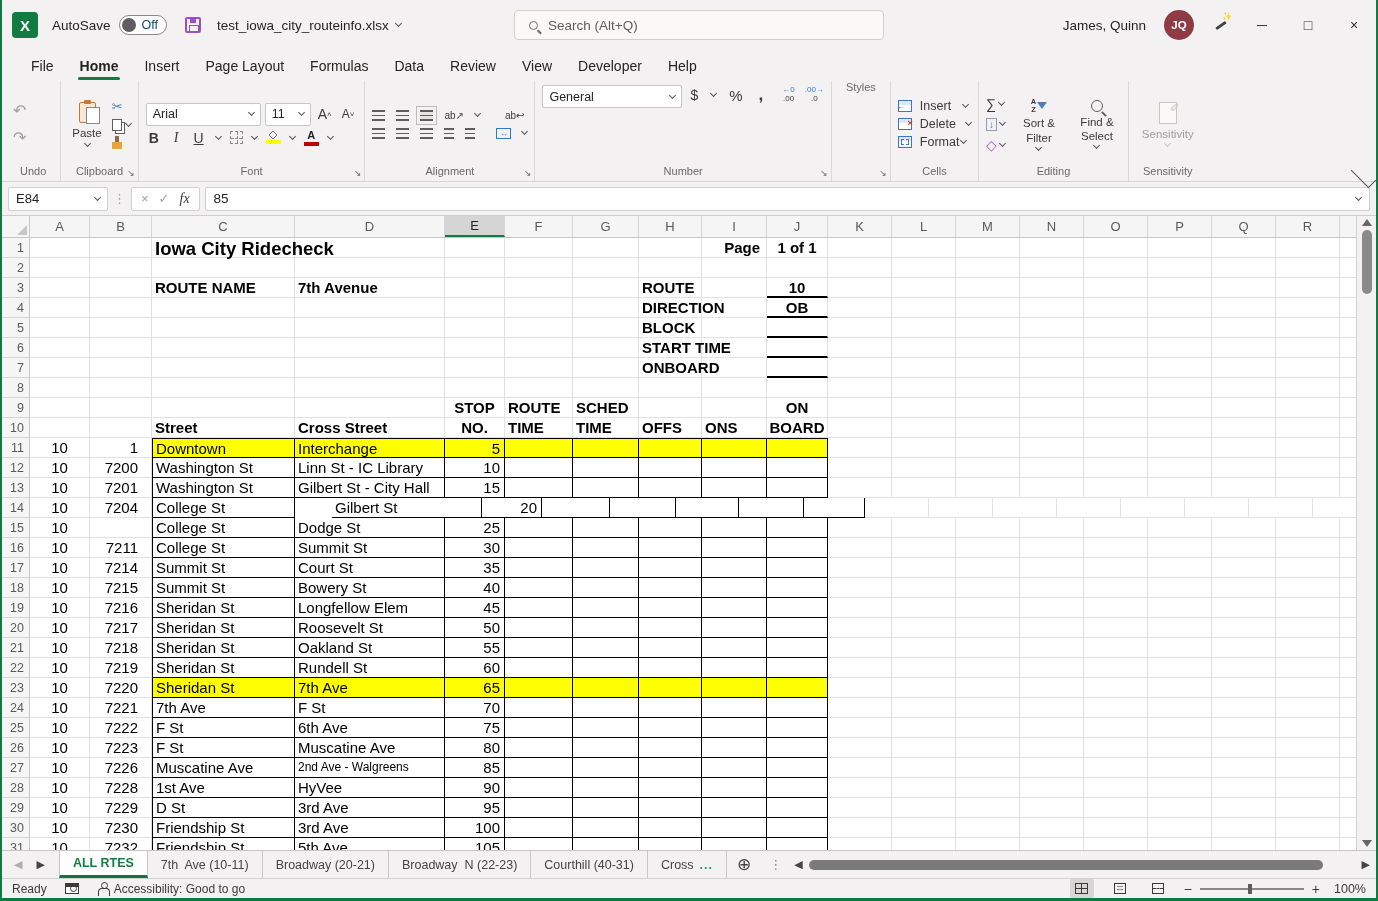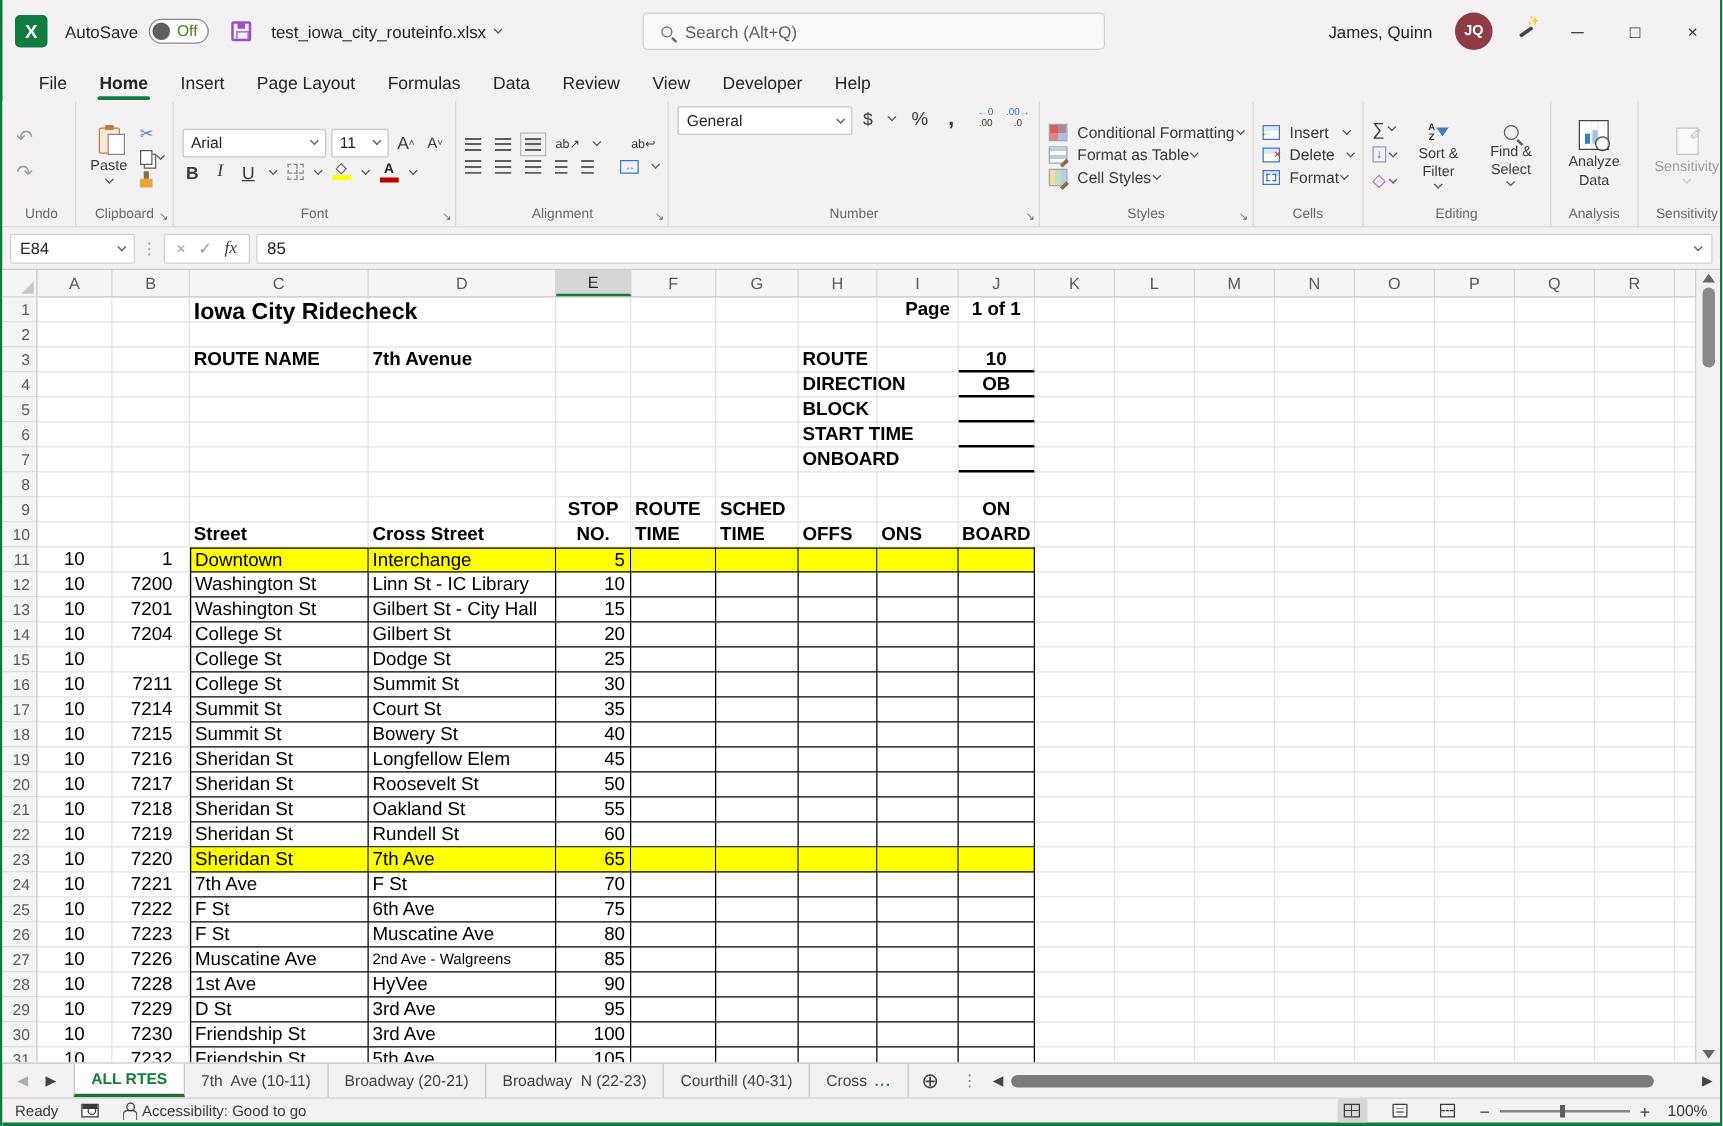--- a/index.html
+++ b/index.html
@@ -6,21 +6,21 @@
   html,body { width:1378px; height:901px; overflow:hidden; }
   body { font-family:"Liberation Sans","DejaVu Sans",sans-serif; color:#252423; background:#f3f1f1; }
   .window { width:1378px; height:901px; display:flex; flex-direction:column; border-left:2px solid #0f7b40; border-right:2px solid #0f7b40; background:#f3f1f1; }
 
   
   .titlebar { height:50px; display:flex; align-items:center; position:relative; padding-left:10px; flex:none; }
   .xl-icon { width:26px; height:26px; background:#107c41; border-radius:4px; color:#fff; font-weight:bold; font-size:15px; display:flex; align-items:center; justify-content:center; margin-right:14px; }
   .autosave { display:flex; align-items:center; font-size:13.5px; color:#252423; }
   .toggle { display:flex; align-items:center; border:1px solid #8a8886; border-radius:11px; padding:2px 8px 2px 2px; margin-left:8px; background:#fff; }
   .knob { width:14px; height:14px; border-radius:50%; background:#605e5c; margin-right:6px; }
-  .toggle .state { font-size:12.5px; color:#4d7c0f; }
+  .toggle .state { font-size:12.5px; color:#0c4a6e; }
   .save-ic { width:16px; height:16px; border:2px solid #9b4dca; border-radius:2px; margin:0 16px 0 18px; position:relative; }
   .save-ic::before { content:""; position:absolute; top:-1px; left:3px; width:6px; height:5px; background:#9b4dca; }
   .save-ic::after { content:""; position:absolute; bottom:0; left:2px; width:8px; height:5px; border:1.5px solid #9b4dca; border-bottom:none; }
   .fname { font-size:13.5px; color:#252423; display:flex; align-items:center; gap:7px; }
   .chev { display:inline-block; width:5px; height:5px; border-right:1.4px solid #555; border-bottom:1.4px solid #555; transform:rotate(45deg); margin-top:-3px; }
   .searchbox { position:absolute; left:512px; top:10px; width:370px; height:30px; background:#faf9f8; border:1px solid #d2d0ce; border-radius:4px; display:flex; align-items:center; padding-left:14px; font-size:13.5px; color:#605e5c; gap:10px; }
   .mag { width:9px; height:9px; border:1.6px solid #6b6a69; border-radius:50%; position:relative; flex:none; }
   .mag::after { content:""; position:absolute; width:5px; height:1.6px; background:#6b6a69; transform:rotate(45deg); left:7px; top:9px; }
   .tb-right { position:absolute; right:8px; top:0; height:50px; display:flex; align-items:center; gap:18px; }
   .username { font-size:13.5px; }
@@ -352,37 +352,20 @@
             <span class="arr">.00→</span>
               <span>.0</span>
           </span>
         </div>
       </div>
       <div class="rg-label">Number</div>
       <span class="dlg">↘</span>
     </div>
 
     <div class="rgroup">
-      <div class="rg-body" style="flex-direction:column;align-items:flex-start;gap:4px;justify-content:center">
-        <div class="stylebtn">
-          <span class="ic16 ic-cf"></span>
-          <span>Conditional Formatting</span>
-            <span class="chev"></span>
-        </div>
-        <div class="stylebtn">
-          <span class="ic16 ic-tbl"></span>
-          <span>Format as Table</span>
-            <span class="chev"></span>
-        </div>
-        <div class="stylebtn">
-          <span class="ic16 ic-cs"></span>
-          <span>Cell Styles</span>
-            <span class="chev"></span>
-        </div>
-      </div>
       <div class="rg-label">Styles</div>
       <span class="dlg">↘</span>
     </div>
 
     <div class="rgroup">
       <div class="rg-body" style="flex-direction:column;align-items:flex-start;gap:4px;justify-content:center">
         <div class="stylebtn">
           <span class="mini-tbl ins"></span>
           <span>Insert</span>
             <span class="chev" style="margin-left:10px"></span>
@@ -430,31 +413,20 @@
         </div>
         <div class="bigbtn" style="width:48px">
           <span class="mag-lg"></span>
           <span>Find &amp; Select</span>
           <span class="chev"></span>
         </div>
       </div>
       <div class="rg-label">Editing</div>
     </div>
 
-    <div class="rgroup">
-      <div class="rg-body" style="justify-content:center">
-        <div class="bigbtn" style="width:52px">
-          <span class="analyze-ic">
-              <span class="bars"></span>
-            </span>
-          <span>Analyze Data</span>
-        </div>
-      </div>
-      <div class="rg-label">Analysis</div>
-    </div>
 
     <div class="rgroup" style="border-right:none">
       <div class="rg-body" style="justify-content:center">
         <div class="bigbtn grayed" style="width:60px">
           <span class="sens-ic"></span>
           <span>Sensitivity</span>
           <span class="chev" style="border-color:#c8c6c4"></span>
         </div>
       </div>
       <div class="rg-label">Sensitivity</div>
@@ -789,21 +761,21 @@
             <div class="cell" style="width: 64px;"></div>
             <div class="cell" style="width: 64px;"></div>
             <div class="cell" style="width: 64px;"></div>
             <div class="fillercol"></div>
           </div>
           <div class="grow">
             <div class="rowhdr">14</div>
             <div class="cell ctr" style="width: 60px;">10</div>
             <div class="cell rt pr12" style="width: 62px;">7204</div>
             <div class="cell t tl" style="width: 143px;">College St</div>
-            <div class="cell t" style="width: 150px;">Gilbert St</div>
+            <div class="cell t" style="width: 150px; margin-left: 37px;">Gilbert St</div>
             <div class="cell rt pr4 t" style="width: 60px;">20</div>
             <div class="cell t" style="width: 68px;"></div>
             <div class="cell t" style="width: 66px;"></div>
             <div class="cell t" style="width: 63px;"></div>
             <div class="cell t" style="width: 65px;"></div>
             <div class="cell t" style="width: 61px;"></div>
             <div class="cell" style="width: 64px;"></div>
             <div class="cell" style="width: 64px;"></div>
             <div class="cell" style="width: 64px;"></div>
             <div class="cell" style="width: 64px;"></div>

